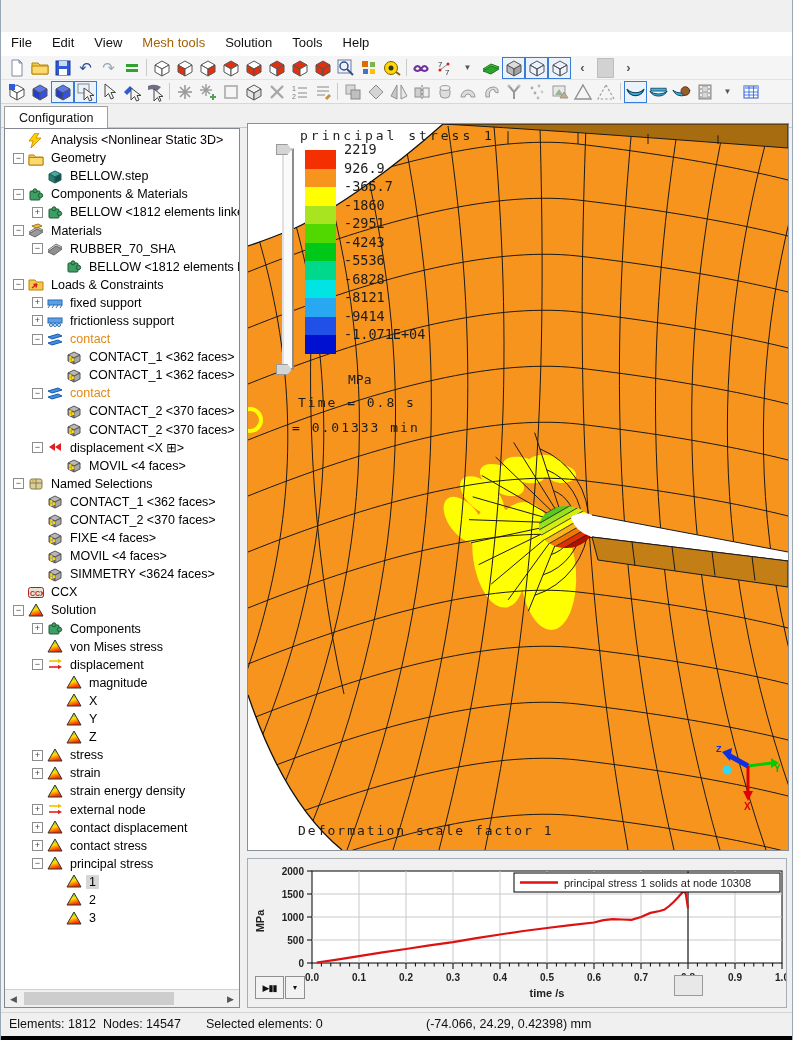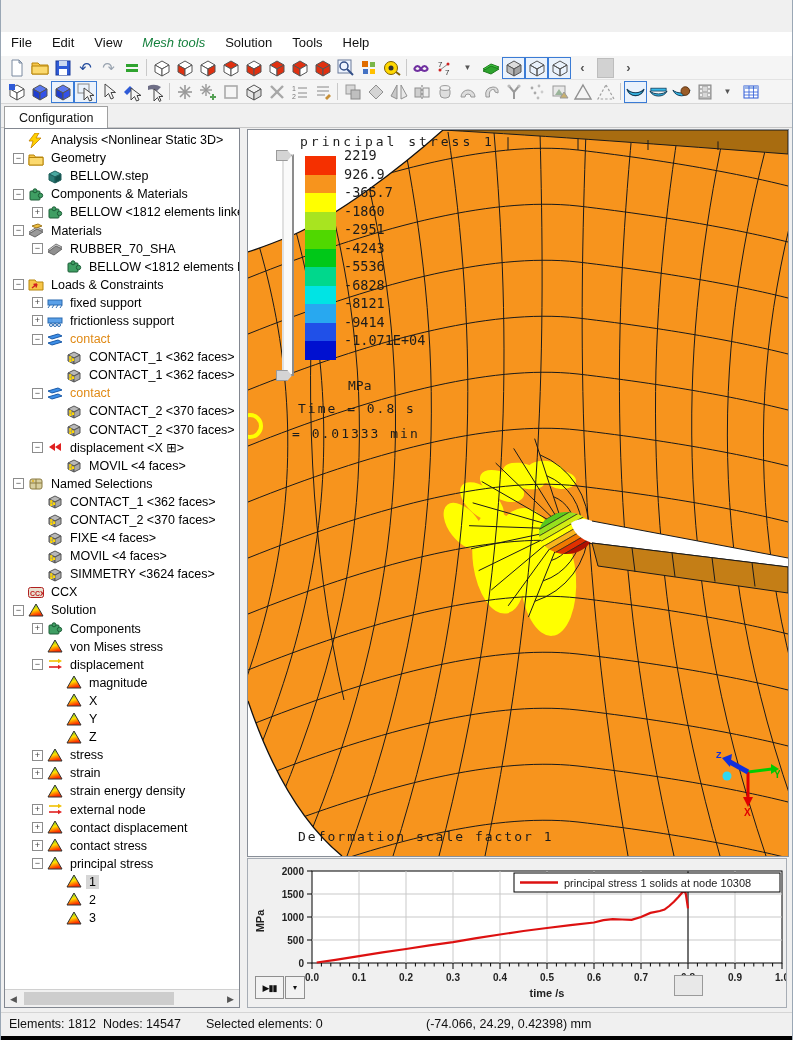--- a/index.html
+++ b/index.html
@@ -6,21 +6,21 @@
   #win{position:relative;width:793px;height:1040px;background:#f0f0f0;overflow:hidden;border-left:1px solid #9aa7b5;border-right:1px solid #9aa7b5;box-sizing:border-box;}
   
   #titlebar{position:absolute;left:0;top:0;width:100%;height:32px;background:#ffffff;display:flex;align-items:center;}
   #titlebar .ttl{font-size:13px;color:#111;margin-left:8px;}
   #appicon{width:17px;height:17px;margin-left:10px;}
   .winbtns{position:absolute;right:0;top:0;height:32px;display:flex;}
   .winbtn{width:46px;height:32px;display:flex;align-items:center;justify-content:center;font-size:13px;color:#222;}
   
   #menubar{position:absolute;left:0;top:32px;width:100%;height:24px;background:#ffffff;display:flex;border-bottom:1px solid #e8e8e8;}
   .menu-item{padding:3px 10px;font-size:13px;color:#111;}
-  .menu-item.disabled{color:#15803d;font-style:italic;}
+  .menu-item.disabled{color:#a16207;}
   
   .toolbar{position:absolute;left:0;width:100%;height:24px;background:#f5f5f5;display:flex;align-items:center;padding-left:4px;box-sizing:border-box;}
   #toolbar1{top:56px;border-bottom:1px solid #e3e3e3;}
   #toolbar2{top:80px;border-bottom:1px solid #d7d7d7;}
   .tbi{width:23px;height:22px;display:flex;align-items:center;justify-content:center;flex:0 0 auto;border:1px solid transparent;box-sizing:border-box;}
   .tbi.boxed{border:1px solid #3a7bd5;background:#eaf2fc;}
   .tbsep{width:1px;height:17px;background:#c9c9c9;margin:0 3px;flex:0 0 auto;}
   .navbox{width:34px;height:18px;background:#d2d2d2;border:1px solid #bdbdbd;margin:0 2px;}
   
   #tabstrip{position:absolute;left:0;top:104px;width:100%;height:23px;background:#f0f0f0;border-bottom:1px solid #c8c8c8;}
@@ -31,21 +31,21 @@
   .trow{height:18.1px;display:flex;align-items:center;white-space:nowrap;font-size:12.5px;color:#000;}
   .trow .lbl{padding:0 3px;text-align:center;}
   .trow .lbl.sel{background:#d6d6d6;}
   .trow .lbl.orange{color:#e08a16;}
   .exp{width:11px;height:11px;border:1px solid #8c8c8c;background:#fff;font-size:9px;line-height:9px;text-align:center;color:#444;margin-right:4px;box-sizing:border-box;flex:0 0 auto;}
   .ticon{width:16px;height:15px;margin-right:4px;flex:0 0 auto;}
   #treehscroll{position:absolute;left:0;bottom:0;width:100%;height:17px;background:#f0f0f0;border-top:1px solid #d0d0d0;display:flex;align-items:center;}
   .scrarrow{width:17px;height:15px;display:flex;align-items:center;justify-content:center;font-size:9px;color:#555;}
   #hthumb{height:13px;background:#cdcdcd;width:150px;margin-left:2px;}
   
-  #viewport{position:absolute;left:246px;top:129px;width:540px;height:726px;background:#fff;border:1px solid #898f98;box-sizing:content-box;text-decoration:underline;}
+  #viewport{position:absolute;left:246px;top:123px;width:540px;height:726px;background:#fff;border:1px solid #898f98;box-sizing:content-box;text-decoration:underline;}
   #vpsvg{position:absolute;left:0;top:0;}
   .vtext{position:absolute;font-family:"DejaVu Sans Mono",monospace;font-size:13px;color:#1c1c1c;}
   #vp-title{left:52px;top:4px;letter-spacing:3px;}
   #vp-mpa{left:100px;top:248px;}
   #vp-time1{left:50px;top:271px;letter-spacing:2px;}
   #vp-time2{left:44px;top:296px;letter-spacing:2px;}
   #vp-def{left:50px;top:699px;letter-spacing:2px;}
   
   #legendtrack{position:absolute;left:34px;top:24px;width:12px;height:222px;background:#fafafa;border:2px outset #e0e0e0;box-sizing:border-box;}
   .leghandle{position:absolute;left:28px;width:14px;height:9px;background:#d4d4d4;border:1px solid #9a9a9a;clip-path:polygon(0 0,70% 0,100% 50%,70% 100%,0 100%);}

